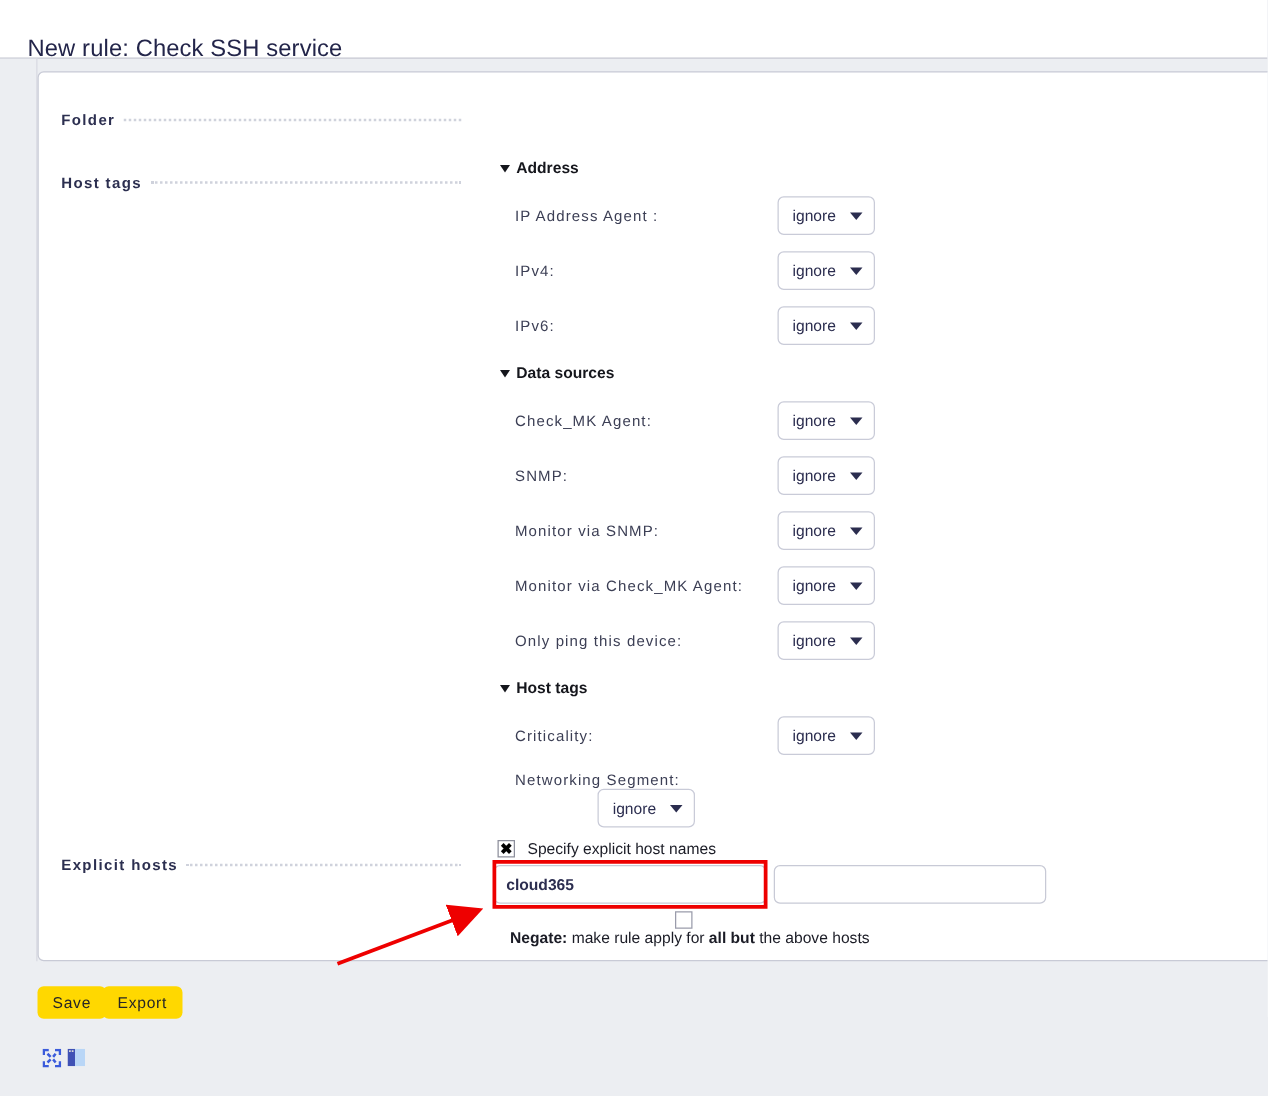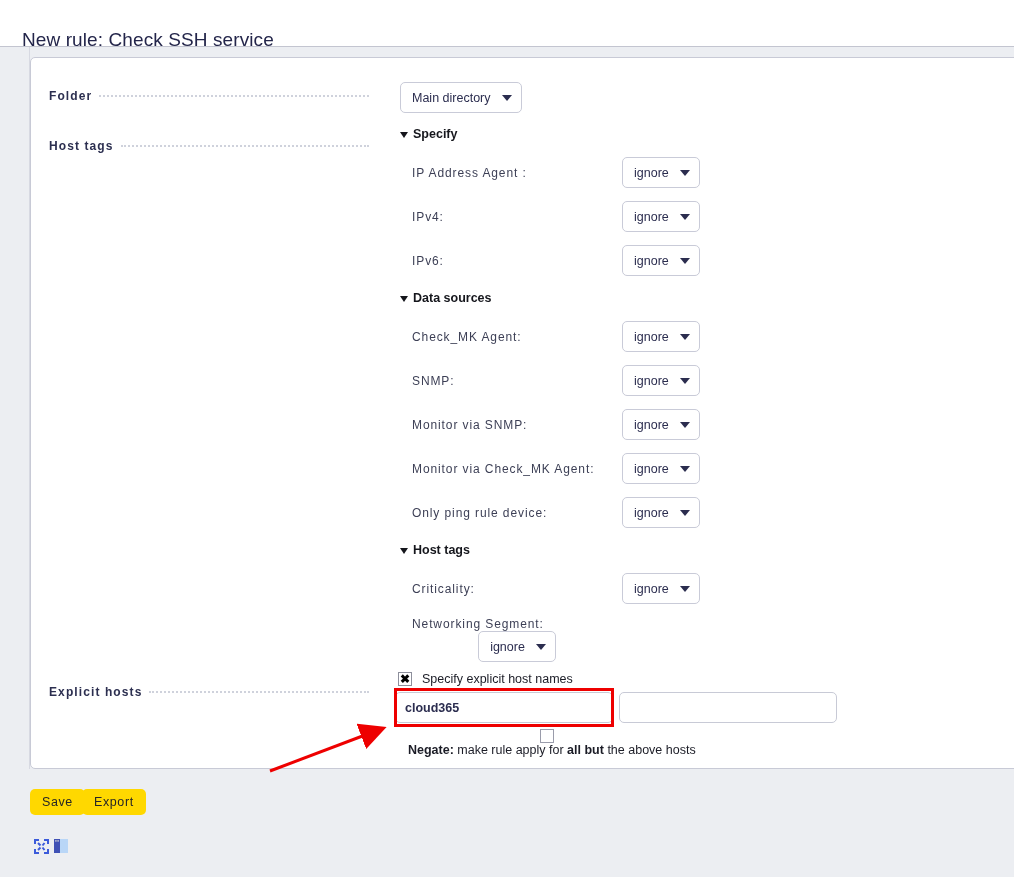--- a/index.html
+++ b/index.html
@@ -226,28 +226,24 @@
     </div>
     <div class="lbl-row" style="top:81px;">
       <span class="lbl-text">Host tags</span>
       <span class="dots"></span>
     </div>
     <div class="lbl-row" style="top:627px;">
       <span class="lbl-text">Explicit hosts</span>
       <span class="dots"></span>
     </div>
 
-    <div class="ddl" style="position:absolute; left:369px; top:24px;">
-      <span class="ddl-label">Main directory</span>
-      <span class="caret"></span>
-    </div>
 
     <div class="sect" style="left:369px; top:69px;">
       <span class="tri"></span>
-      <span>Specify</span>
+      <span>Address</span>
     </div>
 
     <div class="tagrow" style="left:381px; top:99px;">
       <span class="tag-label">IP Address Agent :</span>
       <span class="ddl">
         <span class="ddl-label">ignore</span>
         <span class="caret"></span>
       </span>
     </div>
 
@@ -298,21 +294,21 @@
 
     <div class="tagrow" style="left:381px; top:395px;">
       <span class="tag-label">Monitor via Check_MK Agent:</span>
       <span class="ddl">
         <span class="ddl-label">ignore</span>
         <span class="caret"></span>
       </span>
     </div>
 
     <div class="tagrow" style="left:381px; top:439px;">
-      <span class="tag-label">Only ping rule device:</span>
+      <span class="tag-label">Only ping this device:</span>
       <span class="ddl">
         <span class="ddl-label">ignore</span>
         <span class="caret"></span>
       </span>
     </div>
 
     <div class="sect" style="left:369px; top:485px;">
       <span class="tri"></span>
       <span>Host tags</span>
     </div>

